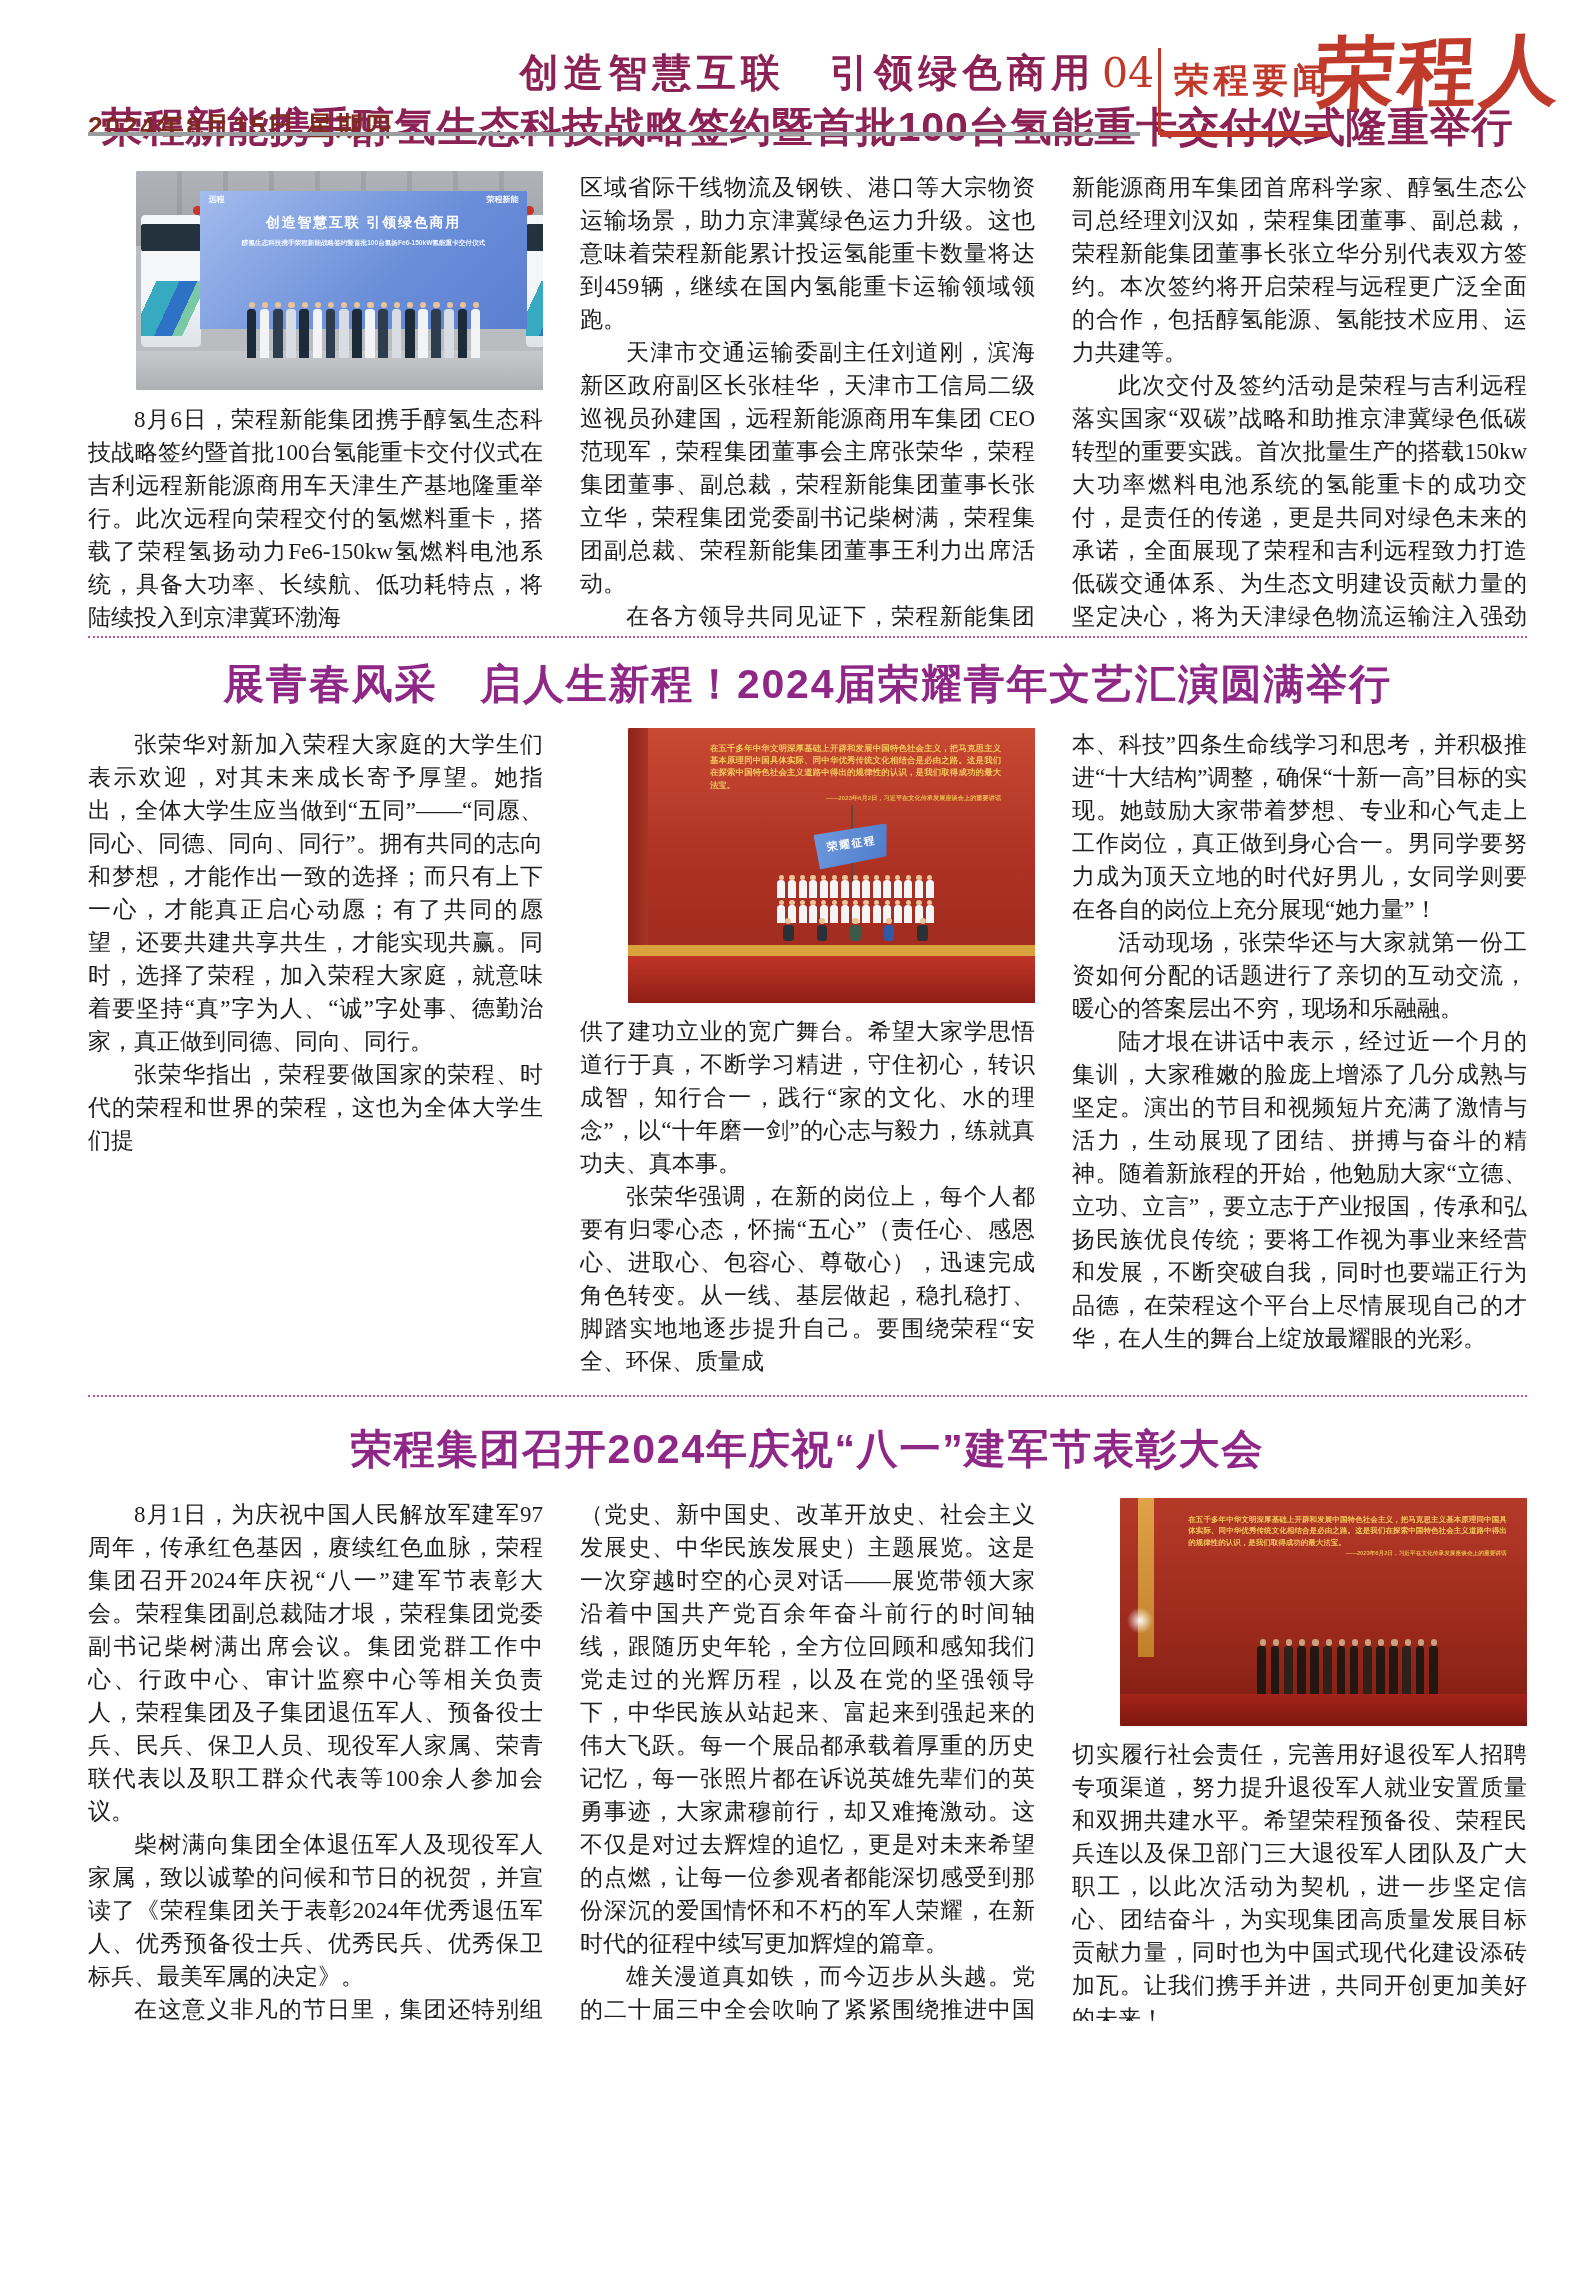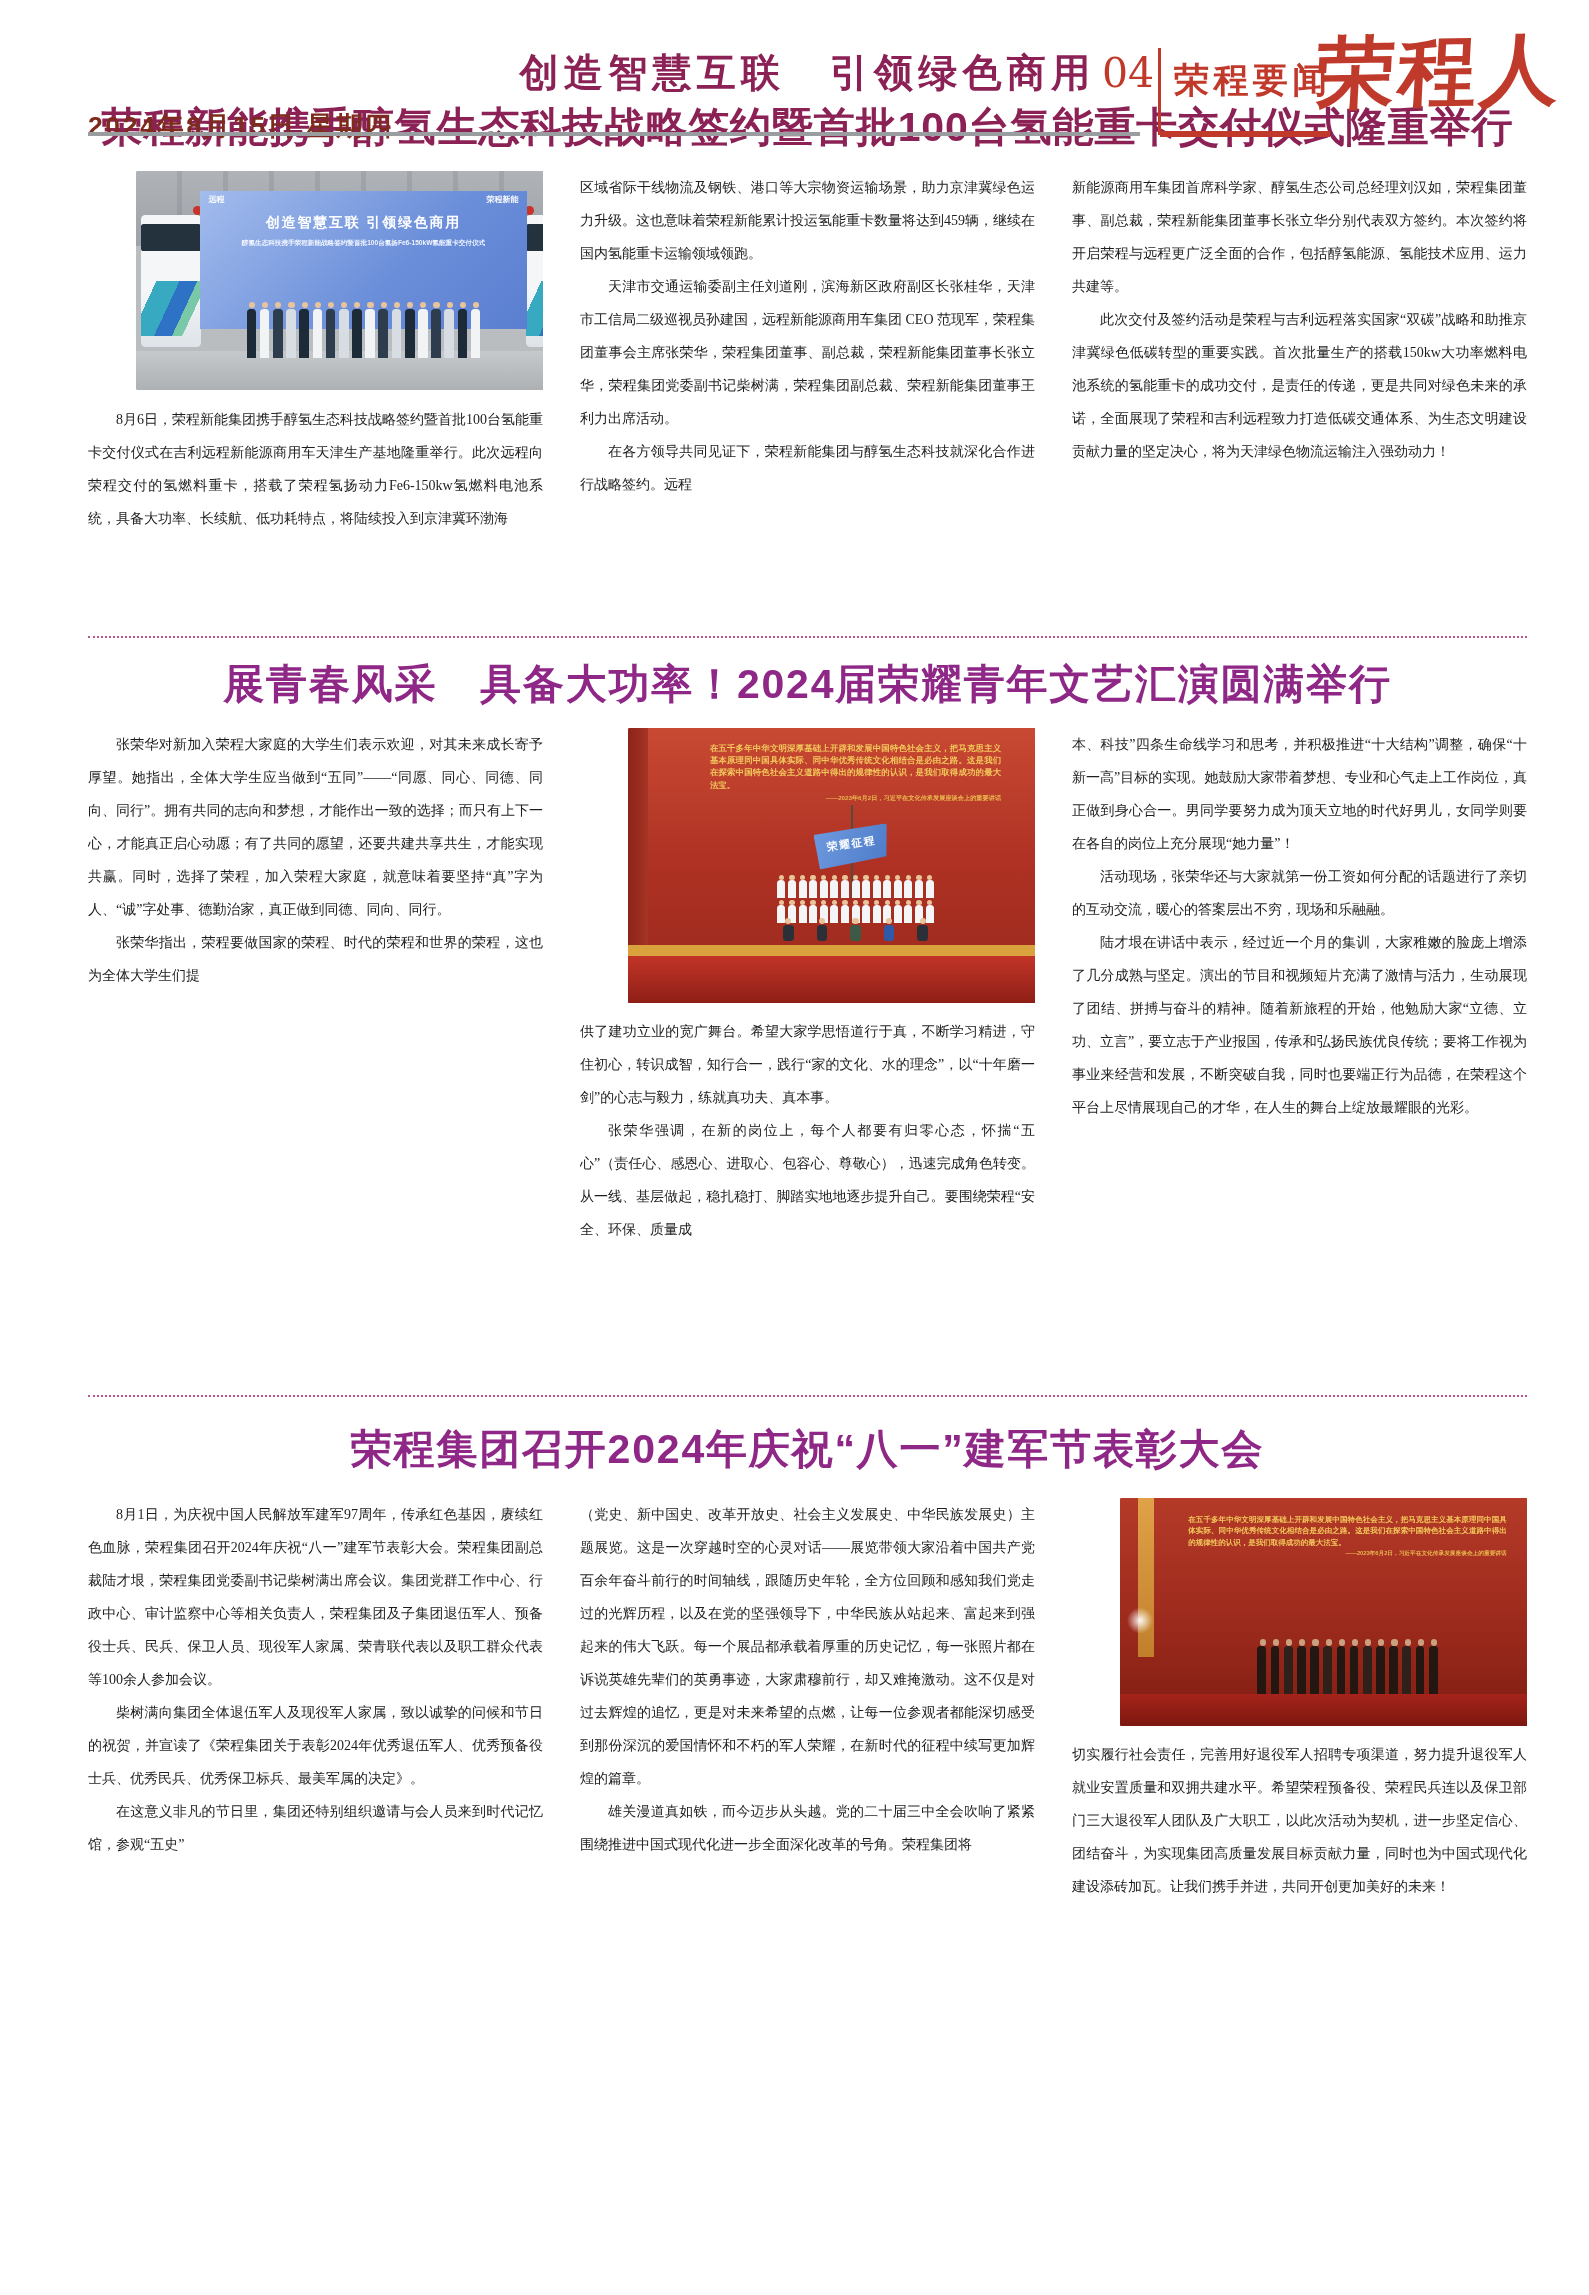--- a/index.html
+++ b/index.html
@@ -27,21 +27,21 @@
        color:#8e2786;letter-spacing:1.8px;}
   .a2 .a-t{margin:21px 62px 0 88px;}
   .a3 .a-t{margin:26.5px 62px 0 88px;}
 
   
   .cols{display:grid;grid-template-columns:1fr 1fr 1fr;column-gap:37px;margin:19.4px 62px 0 88px;}
   .a1 .cols{height:459px;}
   .a2 .cols{margin-top:17.7px;height:655px;}
   .a3 .cols{margin-top:23px;height:523px;}
   .col{overflow:hidden;}
-  .col p{margin:0;font-size:14px;line-height:33px;color:#1d1d1d;text-align:justify;
+  .col p{margin:0;font-size:23px;line-height:33px;color:#1d1d1d;text-align:justify;
          word-break:break-all;}
   .col p.ind{text-indent:2em;}
 
   hr.dotted{border:0;border-top:2.6px dotted #c2558b;margin:5.3px 62px 0 88px;}
   .a2 + hr.dotted{margin-top:12.4px;}
 
   
   .photo{position:relative;width:100%;overflow:hidden;border-radius:1.8px;margin-left:48px;}
 
   
@@ -179,21 +179,21 @@
       <div class="col">
         <p>新能源商用车集团首席科学家、醇氢生态公司总经理刘汉如，荣程集团董事、副总裁，荣程新能集团董事长张立华分别代表双方签约。本次签约将开启荣程与远程更广泛全面的合作，包括醇氢能源、氢能技术应用、运力共建等。</p>
         <p class="ind">此次交付及签约活动是荣程与吉利远程落实国家“双碳”战略和助推京津冀绿色低碳转型的重要实践。首次批量生产的搭载150kw大功率燃料电池系统的氢能重卡的成功交付，是责任的传递，更是共同对绿色未来的承诺，全面展现了荣程和吉利远程致力打造低碳交通体系、为生态文明建设贡献力量的坚定决心，将为天津绿色物流运输注入强劲动力！</p>
       </div>
     </div>
   </section>
 
   <hr class="dotted">
 
   <section class="a2">
-    <h1 class="a-t">展青春风采　具备大功率！2024届荣耀青年文艺汇演圆满举行</h1>
+    <h1 class="a-t">展青春风采　启人生新程！2024届荣耀青年文艺汇演圆满举行</h1>
     <div class="cols">
       <div class="col">
         <p class="ind">张荣华对新加入荣程大家庭的大学生们表示欢迎，对其未来成长寄予厚望。她指出，全体大学生应当做到“五同”——“同愿、同心、同德、同向、同行”。拥有共同的志向和梦想，才能作出一致的选择；而只有上下一心，才能真正启心动愿；有了共同的愿望，还要共建共享共生，才能实现共赢。同时，选择了荣程，加入荣程大家庭，就意味着要坚持“真”字为人、“诚”字处事、德勤治家，真正做到同德、同向、同行。</p>
         <p class="ind">张荣华指出，荣程要做国家的荣程、时代的荣程和世界的荣程，这也为全体大学生们提</p>
       </div>
       <div class="col">
         <div class="photo photo2">
           <div class="p2-wall"></div>
           <div class="p2-pillar l"></div>
           <div class="p2-pillar r"></div>

